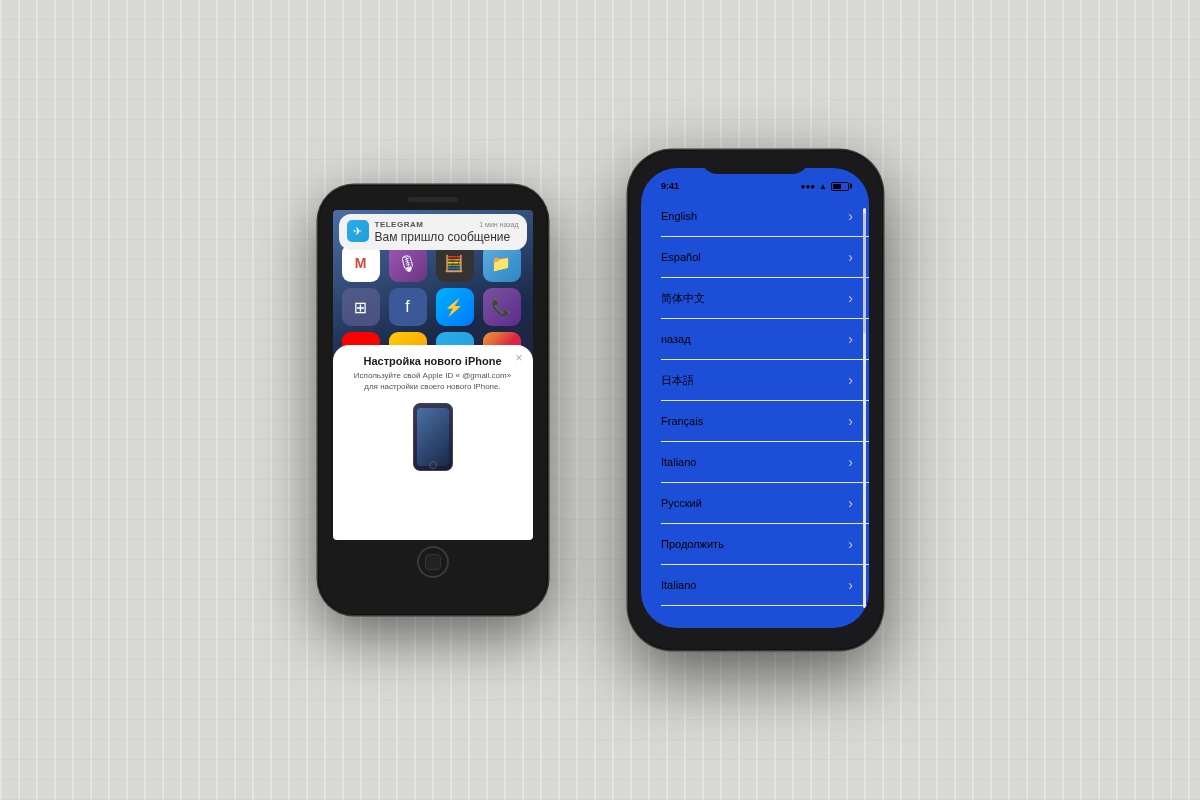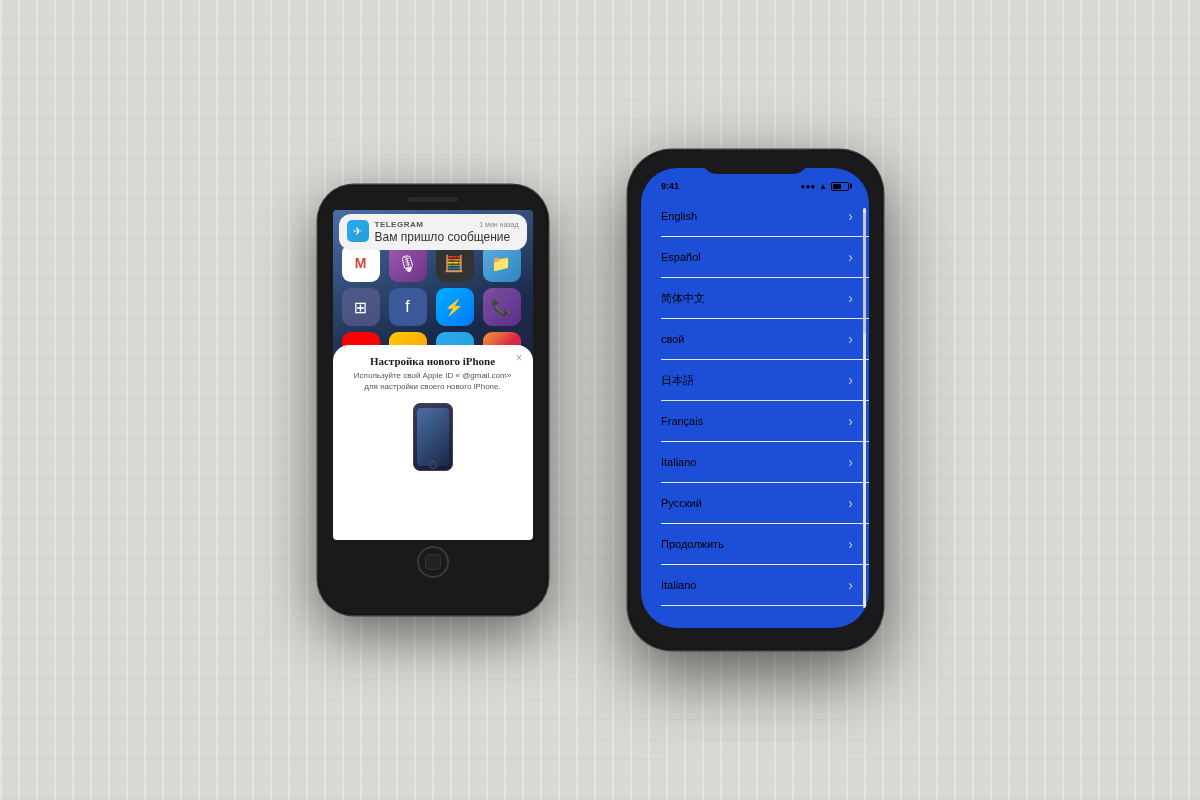--- a/index.html
+++ b/index.html
@@ -191,21 +191,20 @@
       color: #aaa;
       font-size: 12px;
     }
 
     .dialog-title {
       font-size: 11px;
       font-weight: 600;
       color: #1c1c1e;
       text-align: left;
       margin-bottom: 4px;
-      font-family: Liberation Serif, serif;
     }
 
     .dialog-subtitle {
       font-size: 8px;
       color: #555;
       text-align: center;
       line-height: 1.35;
       margin-bottom: 10px;
       padding: 0 8px;
     }
@@ -482,21 +481,21 @@
         </li>
         <li class="language-item">
           <span class="language-name">Español</span>
           <span class="language-chevron">›</span>
         </li>
         <li class="language-item">
           <span class="language-name">简体中文</span>
           <span class="language-chevron">›</span>
         </li>
         <li class="language-item">
-          <span class="language-name">свой</span>
+          <span class="language-name">назад</span>
           <span class="language-chevron">›</span>
         </li>
         <li class="language-item">
           <span class="language-name">日本語</span>
           <span class="language-chevron">›</span>
         </li>
         <li class="language-item">
           <span class="language-name">Français</span>
           <span class="language-chevron">›</span>
         </li>

